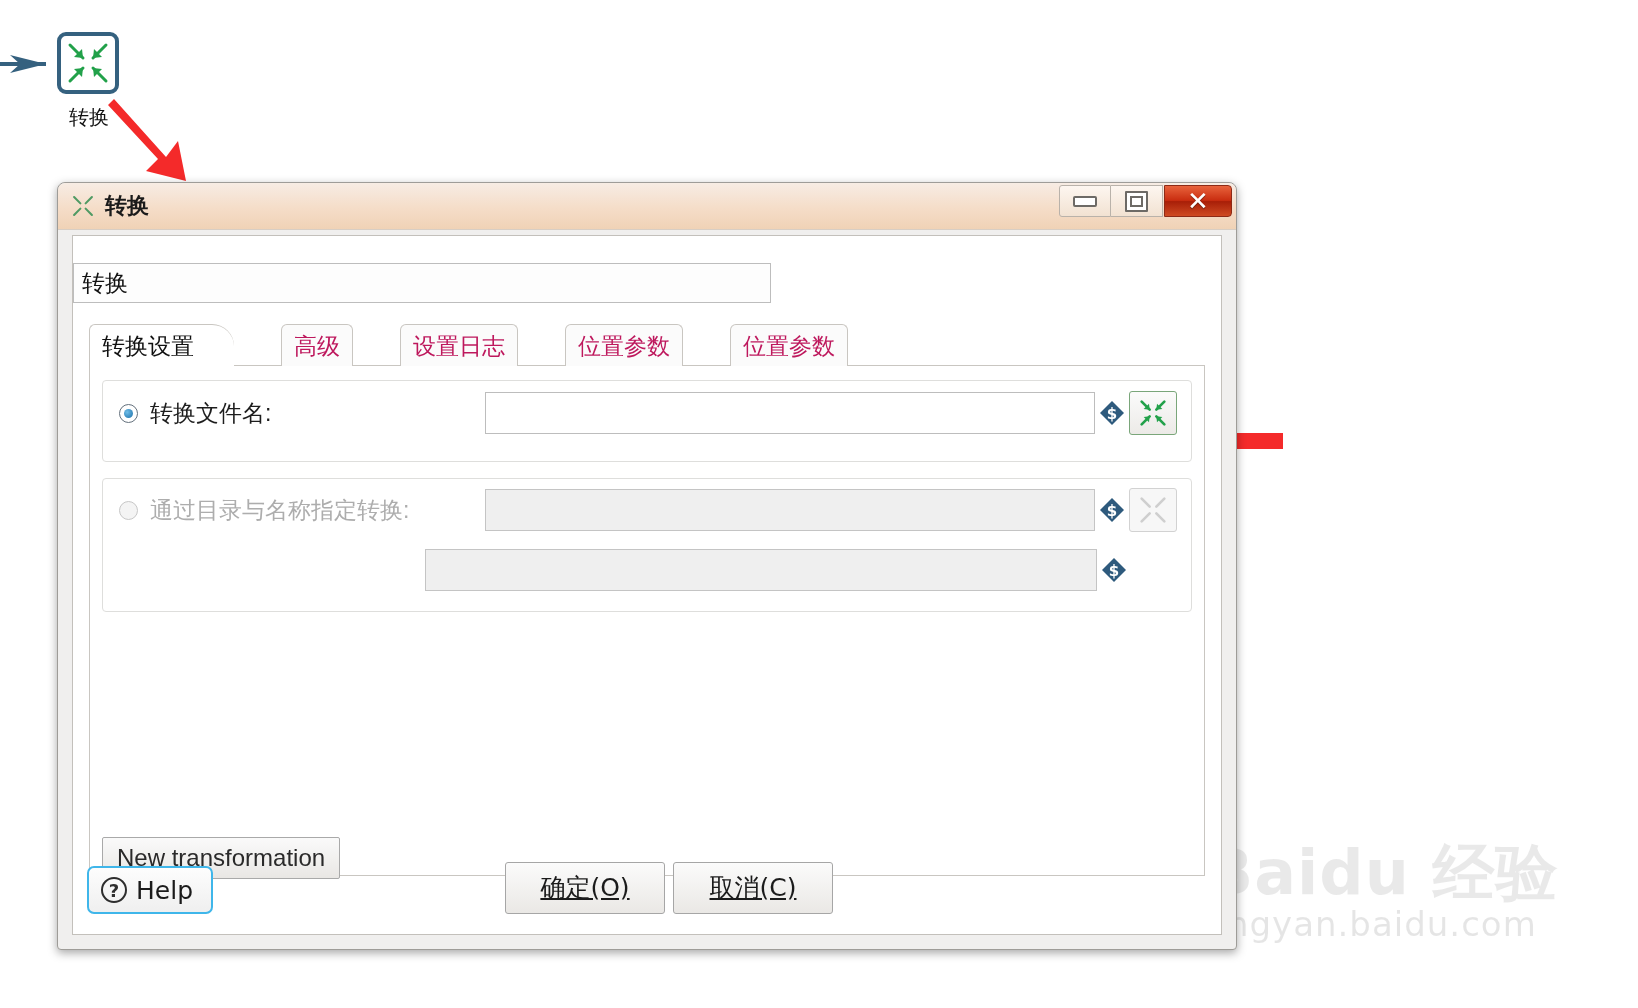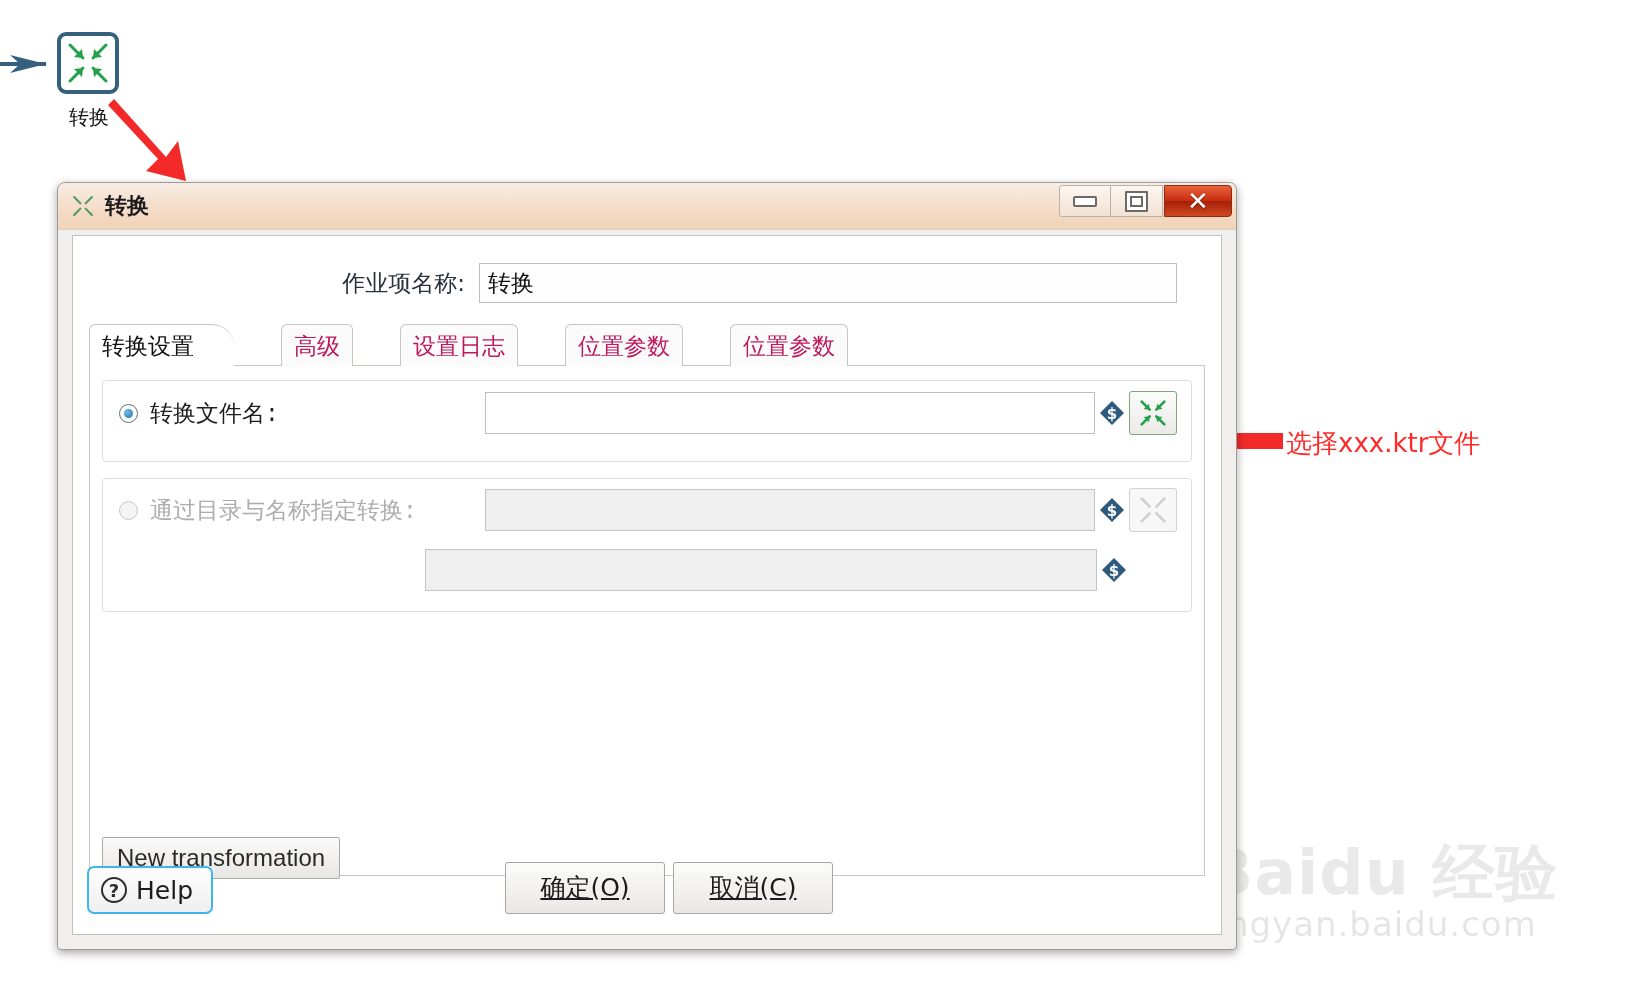--- a/index.html
+++ b/index.html
@@ -158,21 +158,21 @@
     display:inline-flex;align-items:center;justify-content:center;
     box-sizing:border-box;flex:0 0 auto;
   }
   .radio.on{border-color:#63707c;box-shadow:inset 0 0 0 1px #ffffff;}
   .radio.on i{width:9px;height:9px;border-radius:50%;
     background:radial-gradient(circle at 35% 35%,#6fbde8,#1b6fa8);display:block;}
   .radio.off{border-color:#c7c7c7;background:#f4f4f4;}
 
   .rlabel{
     margin-left:12px;font-size:23px;color:#1d1d1d;white-space:nowrap;
-    font-family:Liberation Mono, monospace;
+    font-family:Liberation Sans, sans-serif;
   }
   .rlabel.dim{color:#adadad;}
 
   .field{
     height:42px;border:1px solid #bdbdbd;background:#ffffff;
     box-sizing:border-box;
   }
   .field.disabled{background:#efefef;border-color:#c4c4c4;}
 
   .var-icon{width:26px;height:26px;margin:0 4px;flex:0 0 auto;}
@@ -250,21 +250,20 @@
   <div class="job-entry-label">转换</div>
 
   <svg class="red-arrow-1" viewBox="0 0 90 90">
     <path d="M6,4 L58,62 L70,46 L78,86 L38,76 L50,64 L0,10 Z" fill="#f42a2a"></path>
   </svg>
 
   <svg class="red-arrow-2" viewBox="0 0 90 52">
     <path d="M88,18 L30,18 L30,6 L2,26 L30,46 L30,34 L88,34 Z" fill="#f42a2a"></path>
   </svg>
 
-  <div class="annotation-text">选择xxx.ktr文件</div>
 </div>
 
 <div id="watermark">
   <div class="wm-main">Baidu 经验</div>
   <div class="wm-sub">jingyan.baidu.com</div>
 </div>
 
 <div id="dialog">
 
   <div class="titlebar">
@@ -289,21 +288,20 @@
       </div>
       <div class="win-btn close">
         <span class="close-glyph">✕</span>
       </div>
     </div>
   </div>
 
   <div class="dialog-body">
 
     <div class="name-row">
-      <div class="name-label">作业项名称:</div>
       <div class="name-input">转换</div>
     </div>
 
     <div class="tabs-wrap">
       <div class="tabstrip">
         <div class="tab active">转换设置</div>
         <div class="tab">高级</div>
         <div class="tab">设置日志</div>
         <div class="tab">位置参数</div>
         <div class="tab">位置参数</div>

